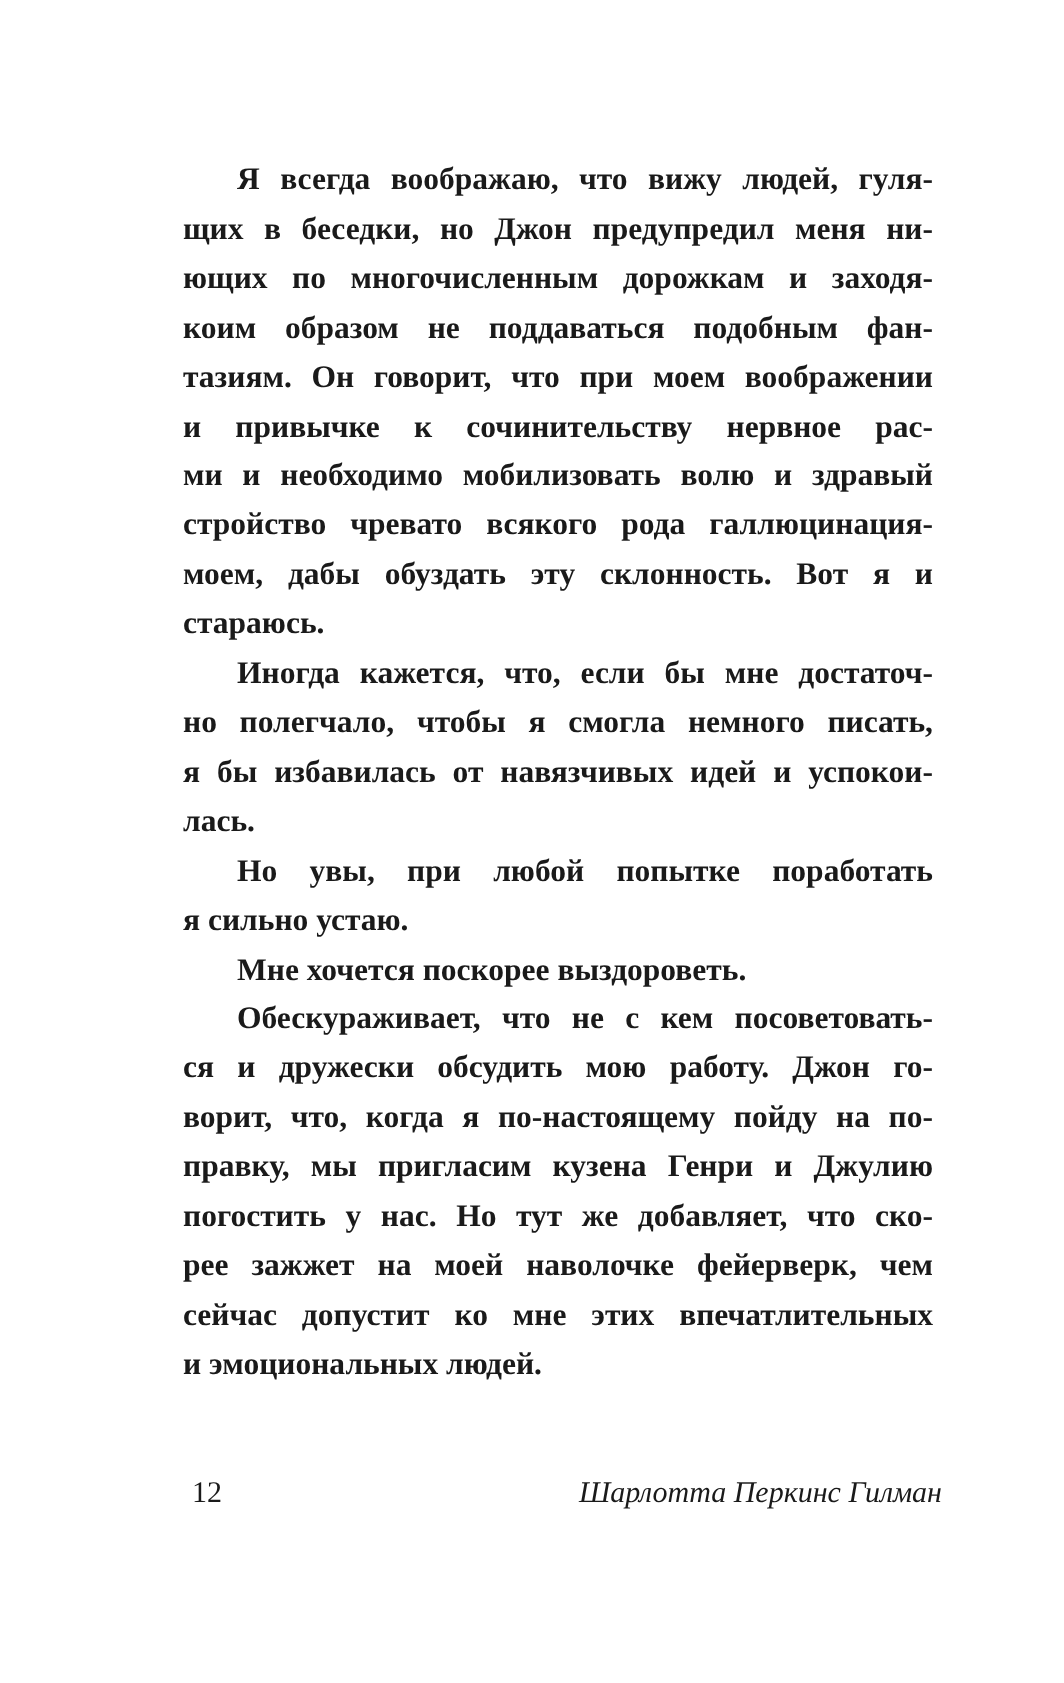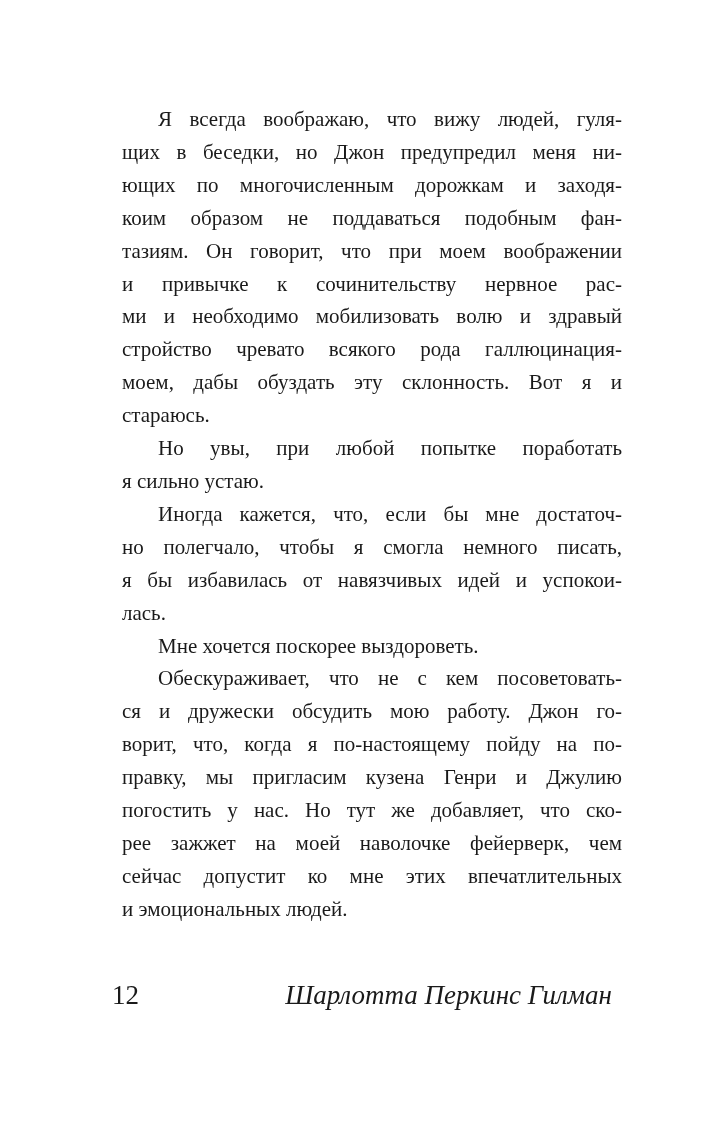--- a/index.html
+++ b/index.html
@@ -23,34 +23,35 @@
     width: 500px;
     font-size: 21px;
     line-height: 32.9px;
   }
   .paragraph {
     margin: 0;
   }
   .line {
     text-align: left;
     white-space: normal;
+    font-weight: bold;
   }
   .line.justify {
     text-align: justify;
     text-align-last: justify;
   }
   .line.indent {
     padding-left: 36px;
   }
   .footer {
     position: absolute;
-    left: 112px;
+    left: 128px;
     top: 979px;
     width: 500px;
-    font-size: 27px;
+    font-size: 20px;
     line-height: 33px;
     display: flex;
     justify-content: space-between;
     align-items: center;
   }
   .page-number {
     font-style: normal;
   }
   .running-title {
     font-style: italic;
@@ -67,28 +68,28 @@
         <div class="line justify">ющих по многочисленным дорожкам и заходя-</div>
         <div class="line justify">коим образом не поддаваться подобным фан-</div>
         <div class="line justify">тазиям. Он говорит, что при моем воображении</div>
         <div class="line justify">и привычке к сочинительству нервное рас-</div>
         <div class="line justify">ми и необходимо мобилизовать волю и здравый</div>
         <div class="line justify">стройство чревато всякого рода галлюцинация-</div>
         <div class="line justify">моем, дабы обуздать эту склонность. Вот я и</div>
         <div class="line">стараюсь.</div>
       </div>
       <div class="paragraph">
-        <div class="line indent justify">Но увы, при любой попытке поработать</div>
-        <div class="line">я сильно устаю.</div>
-      </div>
-      <div class="paragraph">
         <div class="line indent justify">Иногда кажется, что, если бы мне достаточ-</div>
         <div class="line justify">но полегчало, чтобы я смогла немного писать,</div>
         <div class="line justify">я бы избавилась от навязчивых идей и успокои-</div>
         <div class="line">лась.</div>
+      </div>
+      <div class="paragraph">
+        <div class="line indent justify">Но увы, при любой попытке поработать</div>
+        <div class="line">я сильно устаю.</div>
       </div>
       <div class="paragraph">
         <div class="line indent">Мне хочется поскорее выздороветь.</div>
       </div>
       <div class="paragraph">
         <div class="line indent justify">Обескураживает, что не с кем посоветовать-</div>
         <div class="line justify">ся и дружески обсудить мою работу. Джон го-</div>
         <div class="line justify">ворит, что, когда я по-настоящему пойду на по-</div>
         <div class="line justify">правку, мы пригласим кузена Генри и Джулию</div>
         <div class="line justify">погостить у нас. Но тут же добавляет, что ско-</div>

